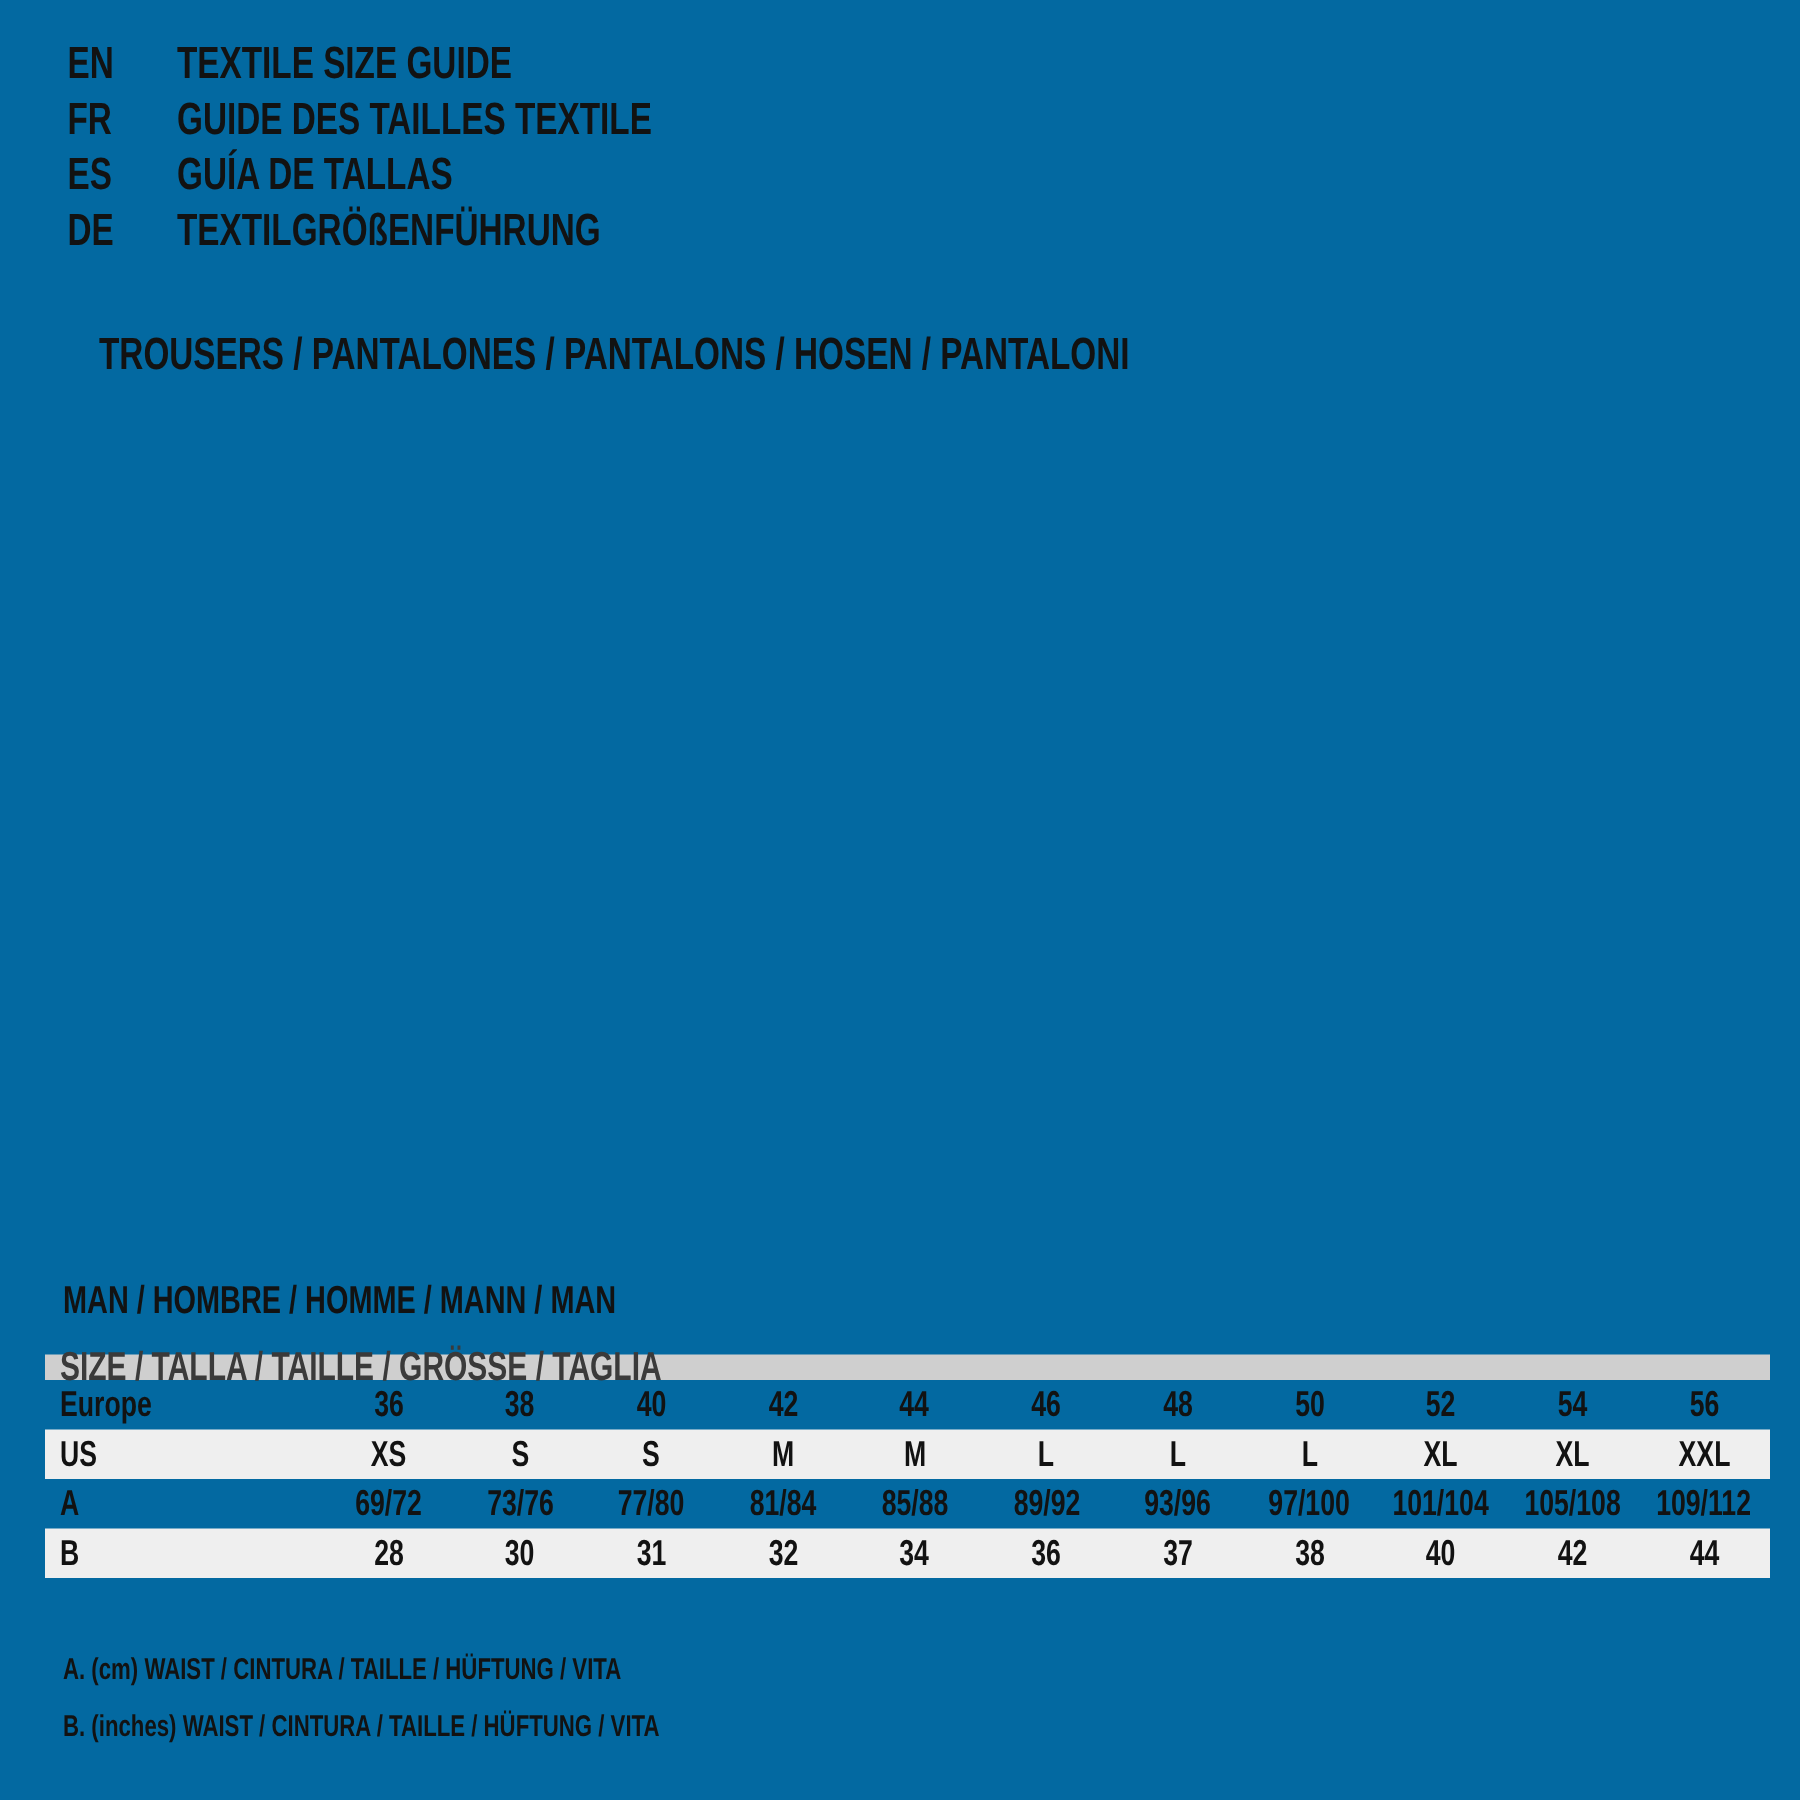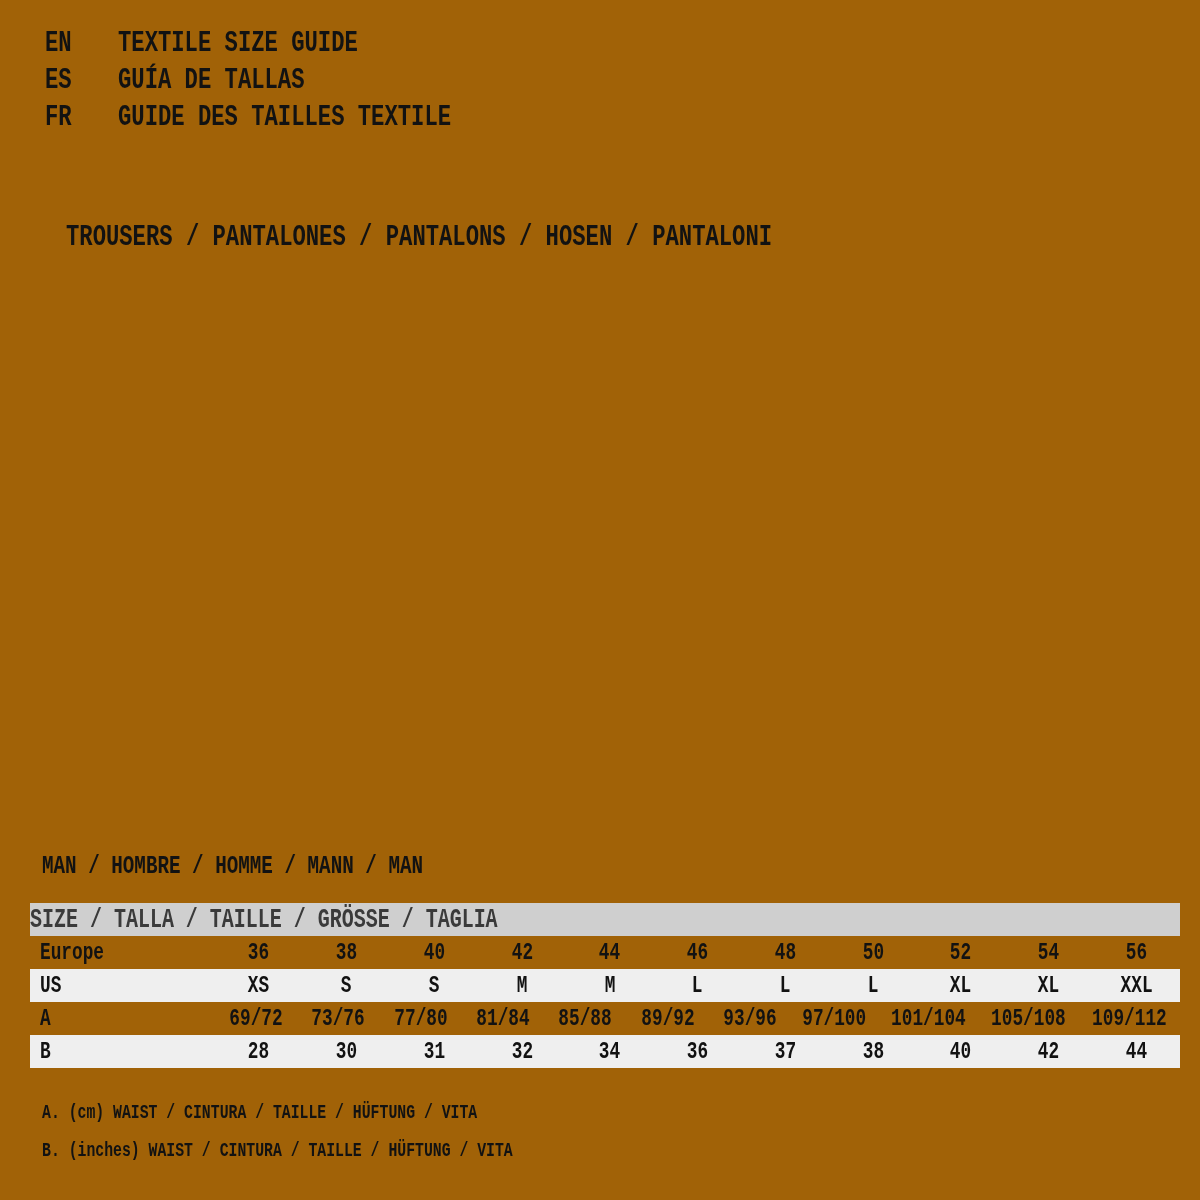--- a/index.html
+++ b/index.html
@@ -1,60 +1,64 @@
 <!DOCTYPE html>
 <html><head>
 <meta charset="utf-8">
 <style>
   * { margin:0; padding:0; box-sizing:border-box; }
   html,body { background:#ffffff; }
   .canvas {
-    position:relative; width:1200px; height:1200px; background:#a16207;
-    font-family:Liberation Mono, monospace; color:#121212; overflow:hidden;
+    position:relative; width:1200px; height:1200px; background:#0369a1;
+    font-family:Liberation Sans, sans-serif; color:#121212; overflow:hidden;
   }
   
   .cond   { display:inline-block; transform:scaleX(.74); transform-origin:0 50%; white-space:nowrap; }
   .cond-c { display:inline-block; transform:scaleX(.74); transform-origin:50% 50%; white-space:nowrap; }
 
   .lang-block { position:absolute; left:45px; top:24px; font-size:30px; font-weight:700; }
   .lang-row   { display:flex; height:37px; align-items:center; }
   .lang-code  { width:73px; }
 
   .category-title { position:absolute; left:42px; top:219px; height:36px; display:flex; align-items:center; font-size:30px; font-weight:700;margin-left:24px; }
 
   .figure-wrap { position:absolute; left:840px; top:10px; width:330px; height:770px; }
 
   .section-title { position:absolute; left:42px; top:850px; height:32px; display:flex; align-items:center; font-size:26px; font-weight:700; }
 
   .size-table { position:absolute; left:30px; top:903px; width:1150px; font-weight:700; }
-  .thead { height:33px; background:#cfcfcf; display:flex; align-items:center; font-size:27px; color:#3a3a3a; }
+  .thead { height:17px; background:#cfcfcf; display:flex; align-items:center; padding-left:10px; font-size:27px; color:#3a3a3a; }
   .trow  { display:flex; height:33px; align-items:center; font-size:24px; }
   .trow.stripe { background:#efefef; }
   .tlabel { width:185px; padding-left:10px; }
   .tcell  { flex:1; text-align:center; }
 
   .notes { position:absolute; left:42px; top:1094px; font-size:20px; font-weight:700; line-height:38px; }
 </style>
 </head>
 <body>
 
 <div class="canvas">
 
   <div class="lang-block">
     <div class="lang-row">
       <span class="lang-code"><span class="cond">EN</span></span>
       <span class="cond">TEXTILE SIZE GUIDE</span>
     </div>
     <div class="lang-row">
+      <span class="lang-code"><span class="cond">FR</span></span>
+      <span class="cond">GUIDE DES TAILLES TEXTILE</span>
+    </div>
+    <div class="lang-row">
       <span class="lang-code"><span class="cond">ES</span></span>
       <span class="cond">GUÍA DE TALLAS</span>
     </div>
     <div class="lang-row">
-      <span class="lang-code"><span class="cond">FR</span></span>
-      <span class="cond">GUIDE DES TAILLES TEXTILE</span>
+      <span class="lang-code"><span class="cond">DE</span></span>
+      <span class="cond">TEXTILGRÖßENFÜHRUNG</span>
     </div>
   </div>
 
   <div class="category-title">
     <span class="cond">TROUSERS / PANTALONES / PANTALONS / HOSEN / PANTALONI</span>
   </div>
 
 
   <div class="section-title">
     <span class="cond">MAN / HOMBRE / HOMME / MANN / MAN</span>

